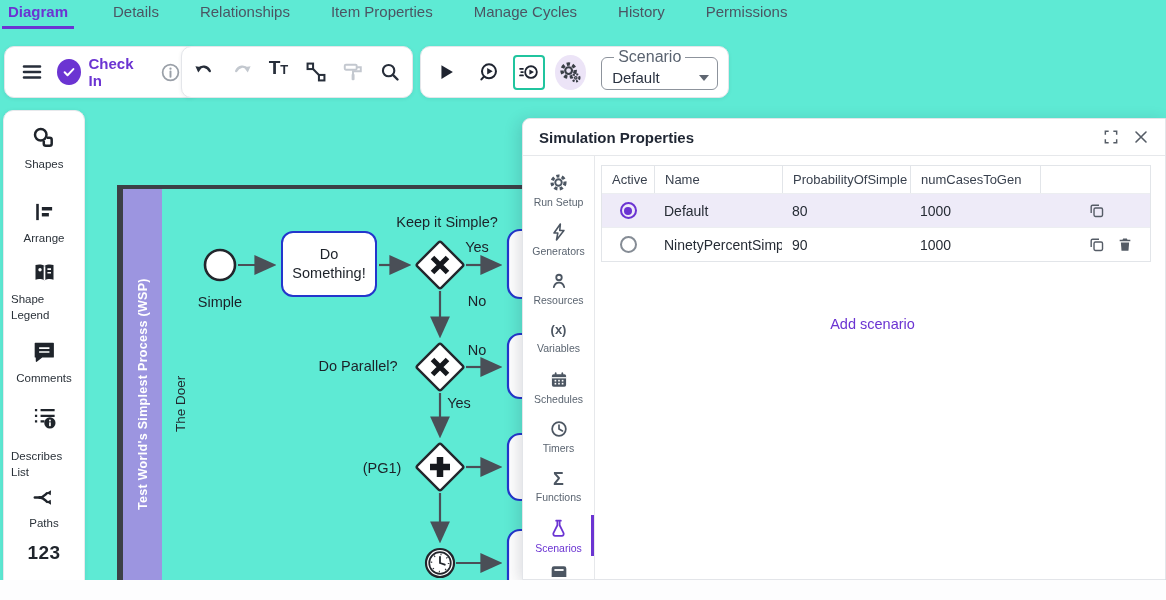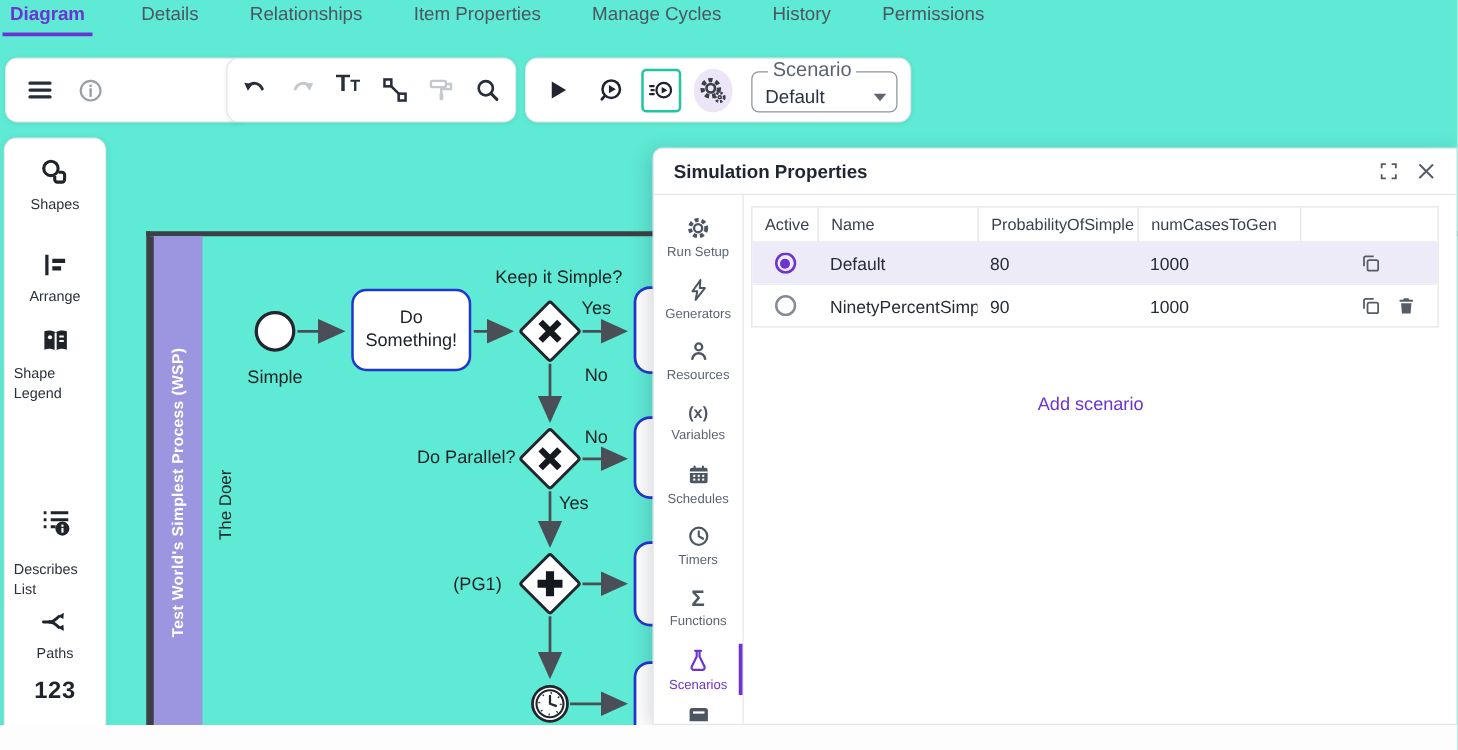--- a/index.html
+++ b/index.html
@@ -84,20 +84,28 @@
   </nav>
 
   <div class="tbcard c1">
     <span class="icbtn">
       <svg width="24" height="24" viewBox="0 0 24 24">
           <g stroke="#272e3a" stroke-width="2.6" stroke-linecap="round">
             <path d="M4 6.5h16M4 12h16M4 17.5h16"></path>
           </g>
         </svg>
     </span>
+    <span class="checkin">
+      <span class="cc">
+        <svg width="14" height="14" viewBox="0 0 24 24">
+            <path d="M4.5 12.5l5 5L19.5 7" fill="none" stroke="#fff" stroke-width="3.4" stroke-linecap="round" stroke-linejoin="round"></path>
+          </svg>
+      </span>
+      <span class="cl">Check In</span>
+    </span>
     <span class="icbtn">
       <svg width="21" height="21" viewBox="0 0 24 24">
           <circle cx="12" cy="12" r="9" fill="none" stroke="#9aa0a8" stroke-width="2"></circle>
           <circle cx="12" cy="7.6" r="1.3" fill="#9aa0a8"></circle>
           <path d="M12 10.8v6" stroke="#9aa0a8" stroke-width="2.2" stroke-linecap="round"></path>
         </svg>
     </span>
   </div>
 
   <div class="tbcard c2">
@@ -244,21 +252,21 @@
         <path d="M440 563v-6.2M440 563l4.8 1.7" fill="none" stroke="#22262c" stroke-width="1.8" stroke-linecap="round"></path>
       </g>
     </svg>
 
     <div class="task">Do Something!</div>
 
     <div class="dlabel" style="left:220px;top:302px;">Simple</div>
     <div class="dlabel" style="left:447px;top:222px;">Keep it Simple?</div>
     <div class="dlabel" style="left:477px;top:247px;">Yes</div>
     <div class="dlabel" style="left:477px;top:301px;">No</div>
-    <div class="dlabel" style="left:373px;top:366px;">Do Parallel?</div>
+    <div class="dlabel" style="left:358px;top:366px;">Do Parallel?</div>
     <div class="dlabel" style="left:477px;top:350px;">No</div>
     <div class="dlabel" style="left:459px;top:403px;">Yes</div>
     <div class="dlabel" style="left:382px;top:468px;">(PG1)</div>
   </div>
 
   <aside class="sidebar">
     <div class="sbitem" style="top:14px;">
       <svg width="26" height="26" viewBox="0 0 24 24">
           <g fill="none" stroke="#1f242b" stroke-width="2.3">
             <circle cx="9" cy="9" r="5.3"></circle>
@@ -278,20 +286,27 @@
       <span class="lbl">Arrange</span>
     </div>
     <div class="sbitem" style="top:148px;">
       <svg width="27" height="27" viewBox="0 0 24 24">
           <path d="M12 6.2C9.8 4.7 6.6 4.5 4 5.4v13c2.6-.9 5.8-.7 8 .8 2.2-1.5 5.4-1.7 8-.8v-13c-2.6-.9-5.8-.7-8 .8z" fill="#1f242b"></path>
           <path d="M12 6.4v12.8" stroke="#fff" stroke-width="1.5"></path>
           <circle cx="8" cy="9.6" r="1.5" fill="#fff"></circle>
           <path d="M14.6 9h3.2M14.6 12.2h3.2" stroke="#fff" stroke-width="1.4"></path>
         </svg>
       <span class="lbl">Shape Legend</span>
+    </div>
+    <div class="sbitem" style="top:228px;">
+      <svg width="26" height="26" viewBox="0 0 24 24">
+          <path d="M4 4h16.5v12.5H10L5 20.5v-4H4z" fill="#1f242b" stroke="#1f242b" stroke-width="1.2" stroke-linejoin="round"></path>
+          <path d="M7.5 8.4h9.5M7.5 12h9.5" stroke="#fff" stroke-width="1.6"></path>
+        </svg>
+      <span class="lbl">Comments</span>
     </div>
     <div class="sbitem" style="top:293px;gap:17px;">
       <svg width="27" height="27" viewBox="0 0 24 24">
           <g stroke="#1f242b" stroke-width="2.1">
             <path d="M3.5 5.5h2M3.5 10.5h2M3.5 15.5h2"></path>
             <path d="M8.5 5.5H21M8.5 10.5H21M8.5 15.5h3.5"></path>
           </g>
           <circle cx="16.8" cy="16.8" r="5" fill="#1f242b"></circle>
           <rect x="16.1" y="13.9" width="1.5" height="1.6" fill="#fff"></rect>
           <rect x="16.1" y="16.3" width="1.5" height="3.4" fill="#fff"></rect>

